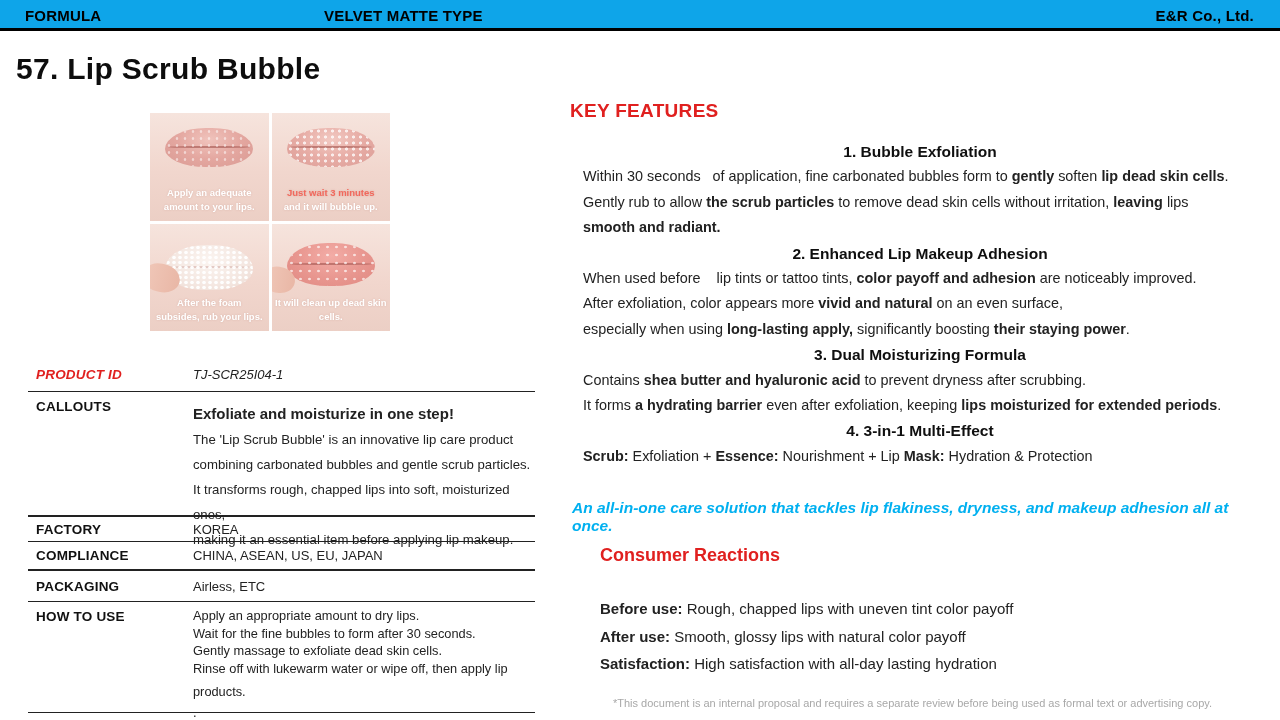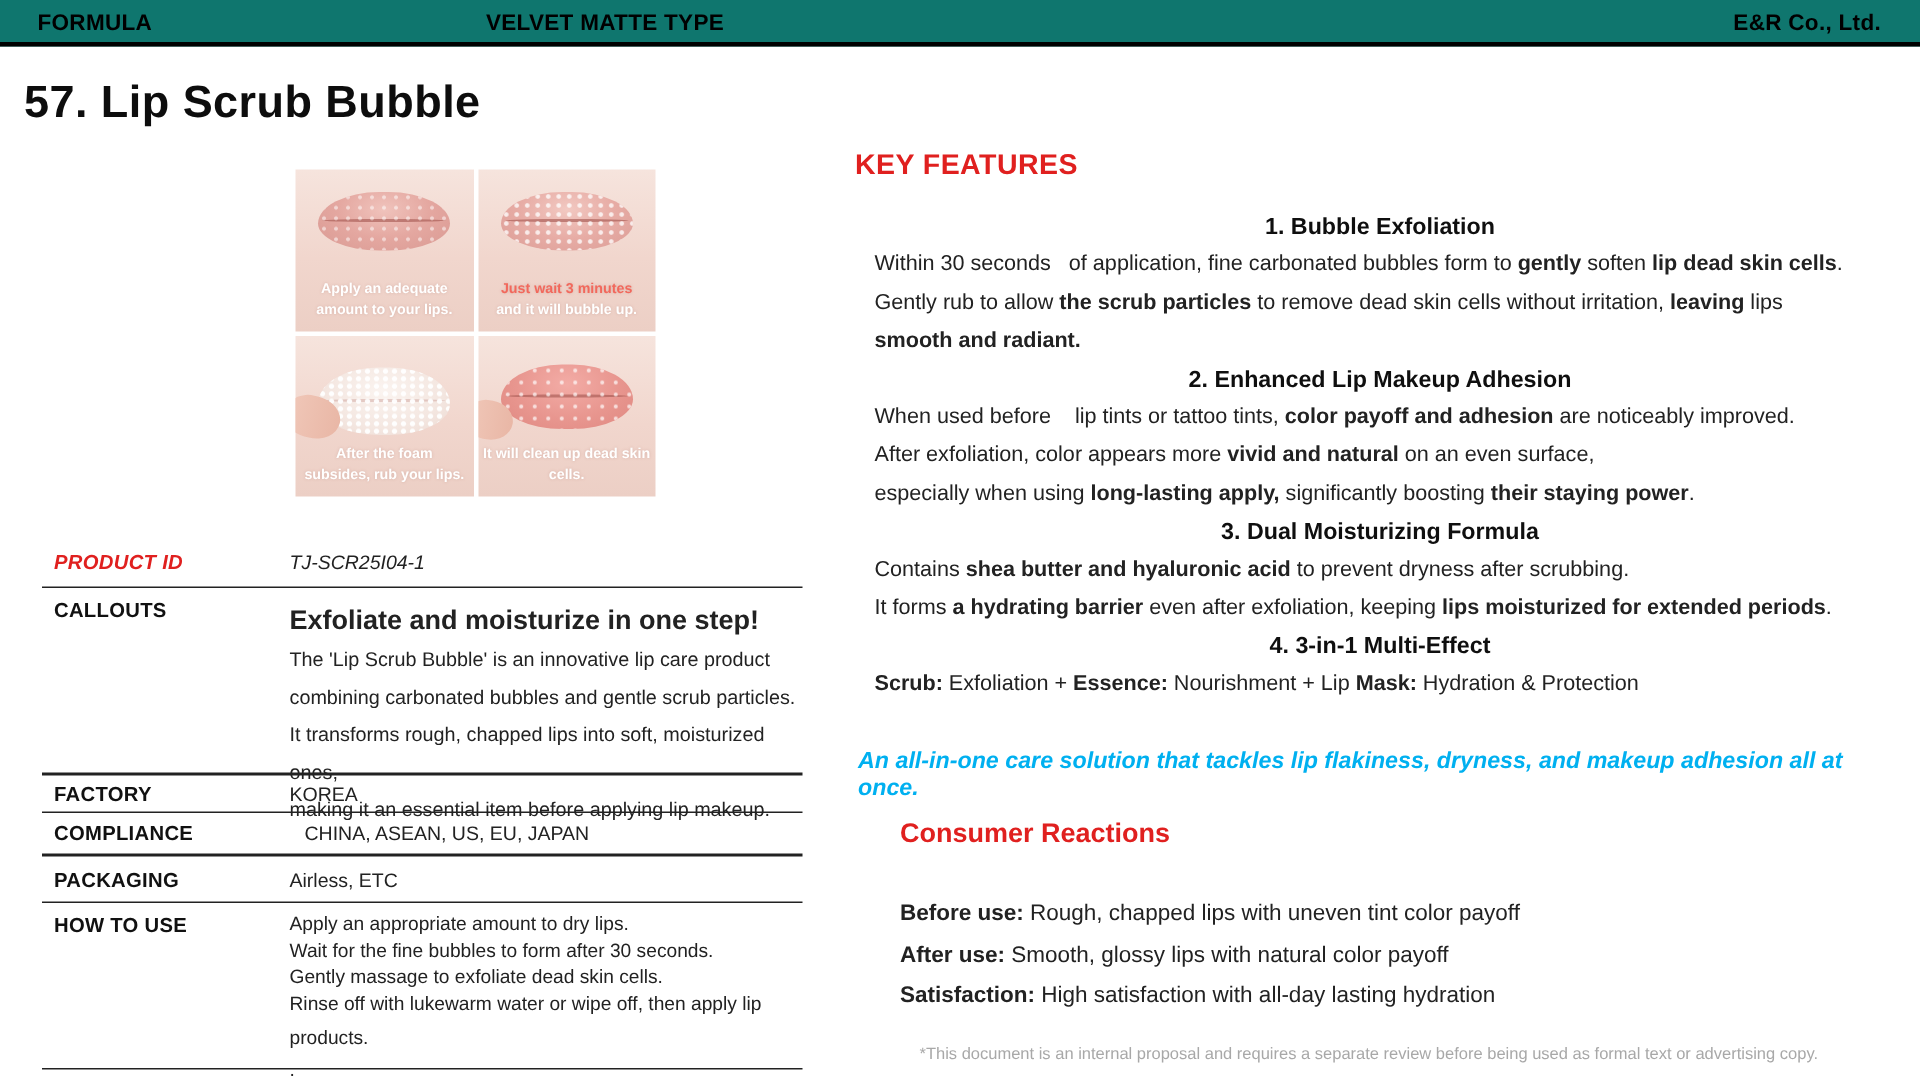--- a/index.html
+++ b/index.html
@@ -1,32 +1,32 @@
 <!DOCTYPE html>
 <html style="--accent_red: #e0201f; --cyan: #00b0f0; --footer_gray: #a8a8a8; --caption_coral: #f2685c;"><head>
 <meta charset="utf-8">
 <style>
   * { margin:0; padding:0; box-sizing:border-box; }
   html,body { background:#fff; }
   body { font-family:"Liberation Sans","DejaVu Sans",sans-serif; color:#1a1a1a; }
   .page { position:relative; width:1280px; height:720px; background:#fff; overflow:hidden; }
 
   
-  .header-bar { position:absolute; top:0; left:0; width:1280px; height:31px; border-bottom:3px solid #000; background:#0f766e; }
+  .header-bar { position:absolute; top:0; left:0; width:1280px; height:31px; border-bottom:3px solid #000; background:#0ea5e9; }
   .header-bar span { position:absolute; top:7px; font-weight:bold; font-size:15px; color:#000; letter-spacing:.2px; }
   .h-left   { left:25px; }
   .h-center { left:324px; }
   .h-right  { right:26px; }
 
   
   .page-title { position:absolute; left:16px; top:52px; font-size:30px; font-weight:bold; color:#0d0d0d; letter-spacing:.3px; }
 
   
   .collage { position:absolute; left:150px; top:113px; width:240px; height:218px;
-             display:grid; grid-template-columns:1fr 1fr; grid-template-rows:1fr 1fr; gap:3px; background:#fff;margin-left:47px; }
+             display:grid; grid-template-columns:1fr 1fr; grid-template-rows:1fr 1fr; gap:3px; background:#fff; }
   .quad { position:relative; overflow:hidden; background:linear-gradient(180deg,#f6e4dd 0%,#f1d6cd 55%,#eccfc5 100%); }
   .lips { position:absolute; left:13%; top:14%; width:74%; height:36%;
           border-radius:50% / 58% 58% 50% 50%;
           background:radial-gradient(ellipse at 50% 30%, #f0c3bc 0%, #e4a7a0 50%, #d99a93 100%); }
   .lips::before { content:""; position:absolute; left:3%; right:3%; top:47%; height:2px;
           background:#a85a55; border-radius:50%; opacity:.65; }
   .lips::after { content:""; position:absolute; inset:0; border-radius:inherit;
           background-image:radial-gradient(circle, rgba(255,255,255,.75) 1px, transparent 1.6px);
           background-size:8px 7px; opacity:.7; }
   .q2 .lips { background:radial-gradient(ellipse at 50% 30%, #f2c9c2 0%, #e7aca5 50%, #db9d96 100%); }
@@ -47,24 +47,24 @@
   
   .spec-table { position:absolute; left:28px; top:360px; width:507px; }
   .srow { display:flex; border-bottom:1.5px solid #222; }
   .srow.thick { border-bottom-width:2px; }
   .lbl { width:156px; padding:7px 0 0 8px; font-weight:bold; font-size:13.5px; color:#111; letter-spacing:.2px; }
   .val { flex:1; padding:7px 0 0 9px; font-size:13px; color:#222; }
   .row-product  { height:32px;font-style:italic; }
   .row-product .lbl { color:var(--accent_red,#e0201f); }
   .row-callouts { height:125px; }
   .row-callouts .val { padding-top:9px; line-height:25px; font-size:13.2px; }
-  .row-callouts .val .rline:first-child span { font-weight:bold; font-size:18px; }
+  .row-callouts .val .rline:first-child span { font-weight:bold; font-size:15px; }
   .row-factory  { height:25px; }
   .row-factory .lbl, .row-factory .val { padding-top:5px; }
-  .row-compliance { height:29px;gap:10px; }
+  .row-compliance { height:29px; }
   .row-compliance .lbl, .row-compliance .val { padding-top:6px; }
   .row-packaging { height:31px; }
   .row-packaging .lbl, .row-packaging .val { padding-top:8px; }
   .row-howto { height:111px;justify-content:space-between; }
   .row-howto .val { padding-top:5px; line-height:17.5px; font-size:12.8px; }
   .row-howto .val .rline:nth-child(5) { margin-top:6px; }
   .row-howto .val .rline:nth-child(6) { margin-top:3px; }
 
   
   .kf-title { position:absolute; left:570px; top:100px; font-size:19px; font-weight:bold;

